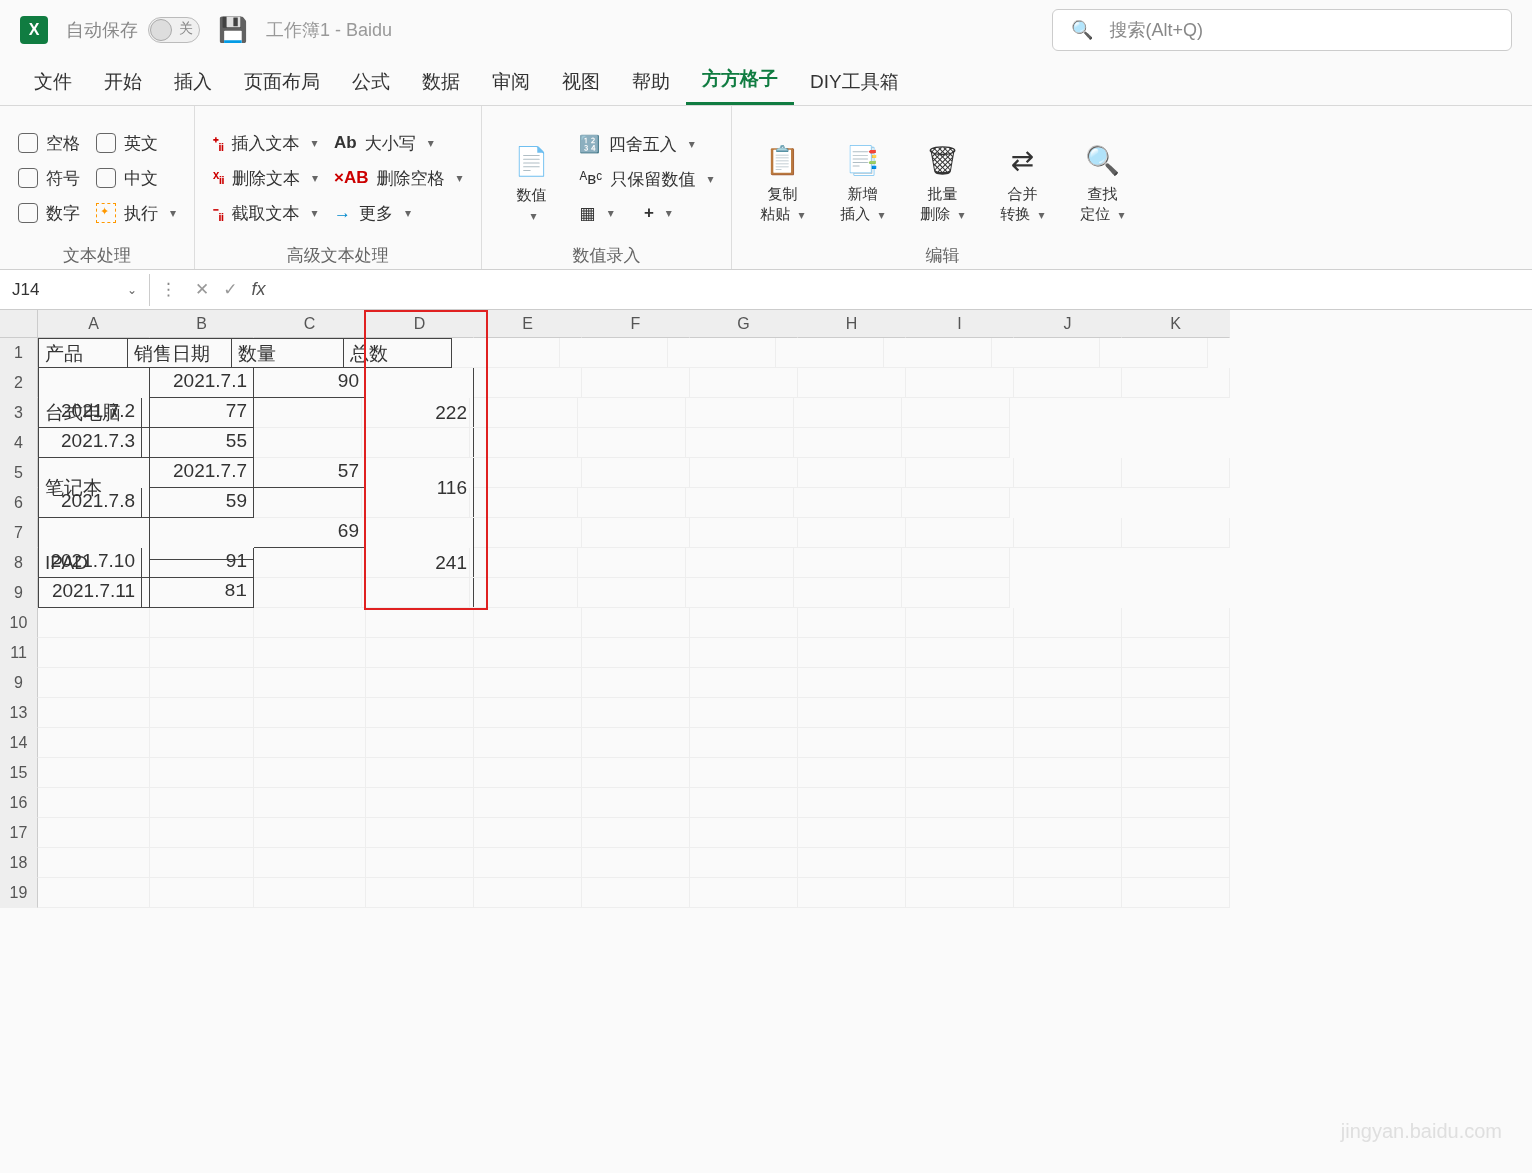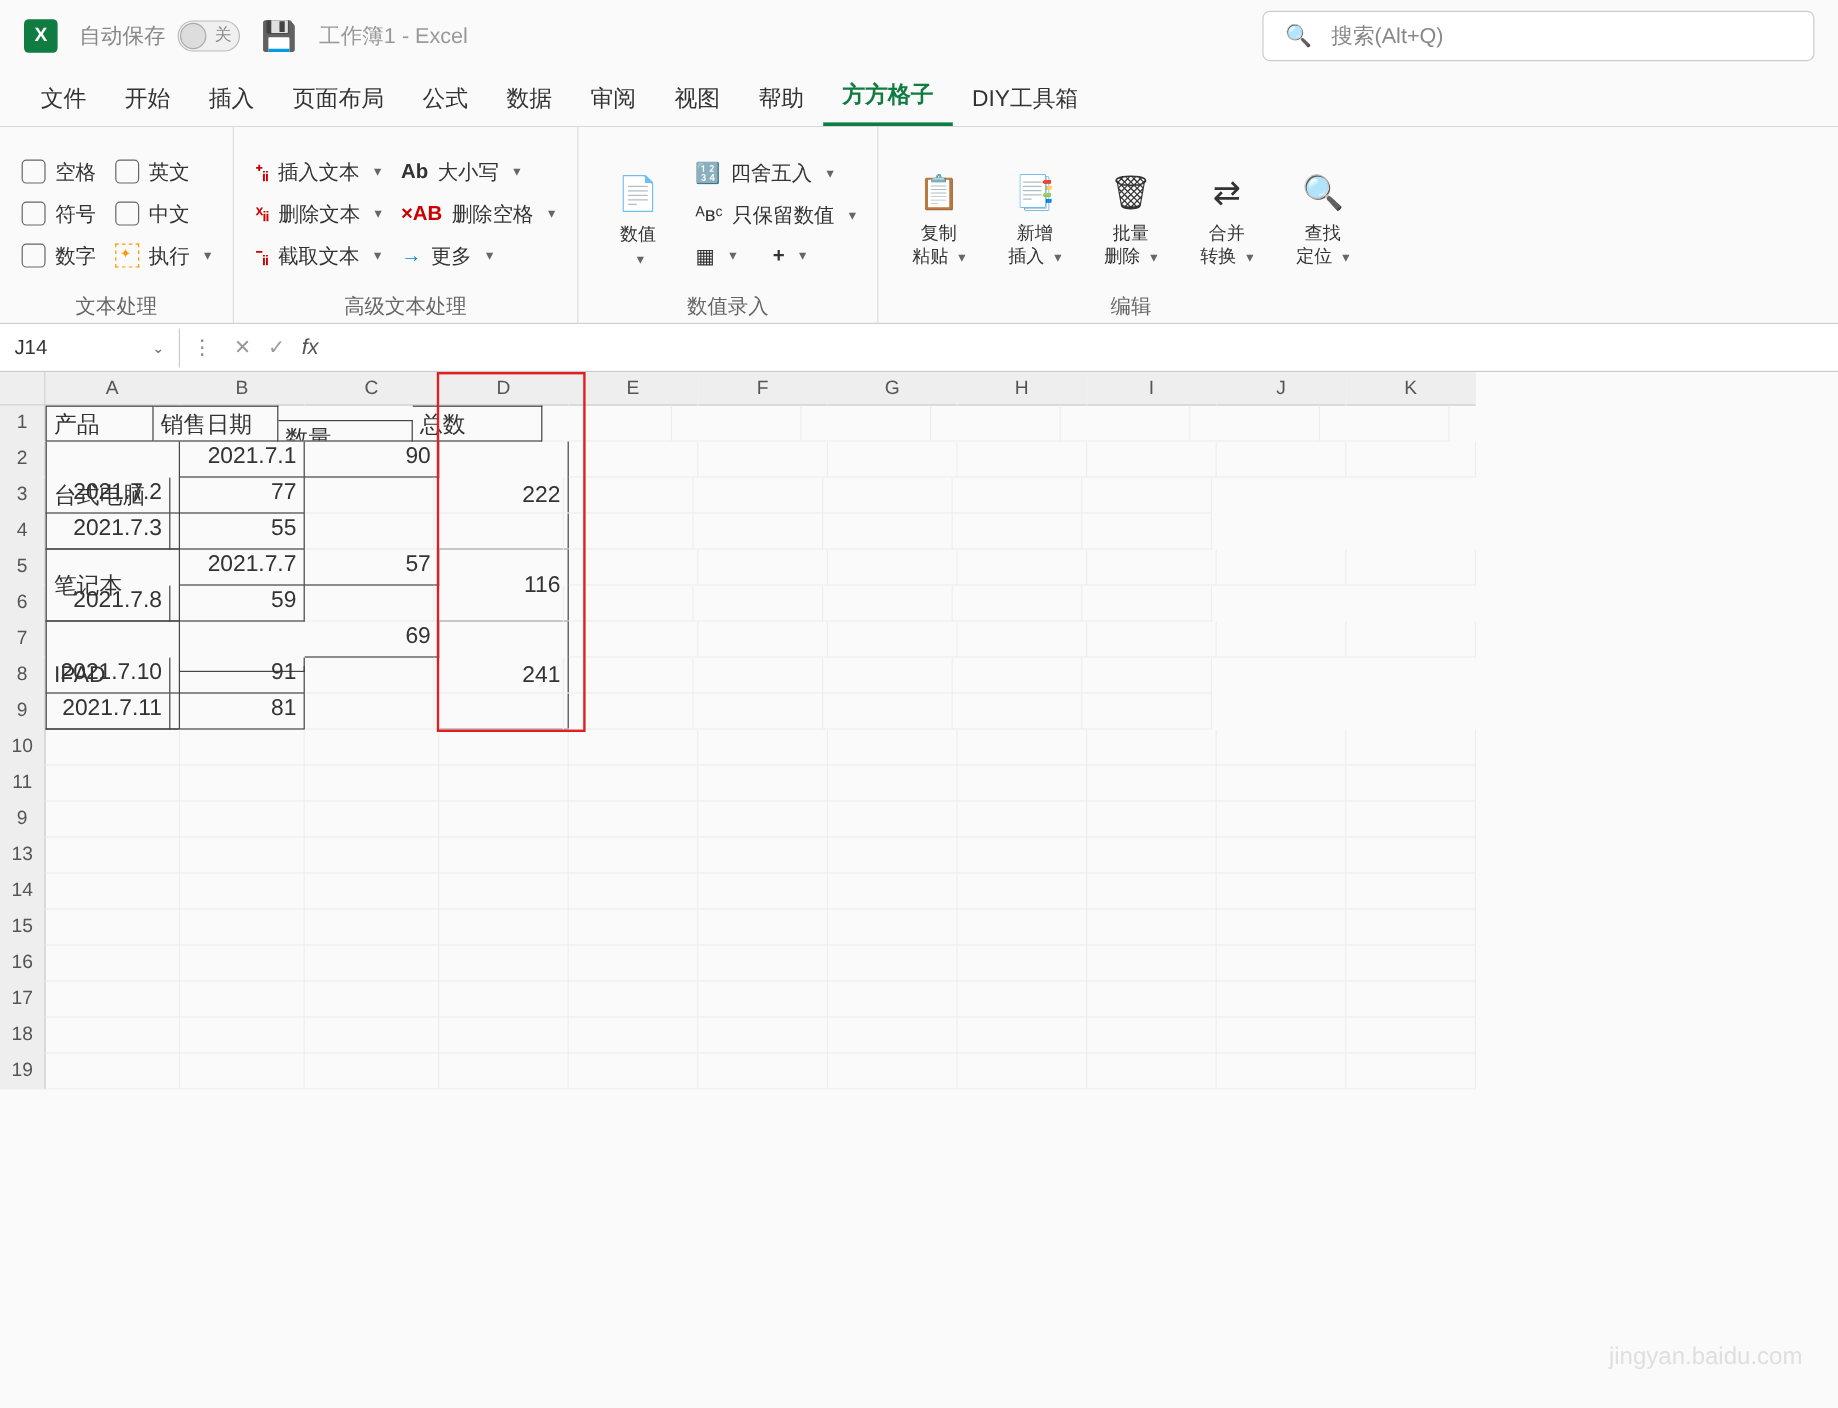--- a/index.html
+++ b/index.html
@@ -62,21 +62,21 @@
 <div class="titlebar">
   <div class="excel-logo">X</div>
   <div class="autosave">
     <span>自动保存</span>
     <span class="toggle">
       <span class="toggle-knob"></span>
       <span class="toggle-text">关</span>
     </span>
   </div>
   <span class="save-icon">💾</span>
-  <span class="doc-title">工作簿1 - Excel</span>
+  <span class="doc-title">工作簿1 - Baidu</span>
   <div class="searchbox">
     <span>🔍</span>
     <span>搜索(Alt+Q)</span>
   </div>
 </div>
 
 <div class="tabs" id="tabs">
     <div class="tab">文件</div>
     <div class="tab">开始</div>
     <div class="tab">插入</div>
@@ -211,21 +211,21 @@
         <div class="colhead" style="width: 108px;">G</div>
         <div class="colhead" style="width: 108px;">H</div>
         <div class="colhead" style="width: 108px;">I</div>
         <div class="colhead" style="width: 108px;">J</div>
         <div class="colhead" style="width: 108px;">K</div>
       </div>
     <div class="cells" id="cells">
         <div class="row">
           <div class="cell" style="width: 90px; border-width: 1px; border-style: solid; border-color: rgb(68, 68, 68);">产品</div>
           <div class="cell" style="width: 104px; border-right: 1px solid rgb(68, 68, 68); border-bottom: 1px solid rgb(68, 68, 68); border-top: 1px solid rgb(68, 68, 68);">销售日期</div>
-          <div class="cell" style="width: 112px; border-right: 1px solid rgb(68, 68, 68); border-bottom: 1px solid rgb(68, 68, 68); border-top: 1px solid rgb(68, 68, 68); margin-top: 12px;">数量</div>
+          <div class="cell" style="width: 112px; border-right: 1px solid rgb(68, 68, 68); border-bottom: 1px solid rgb(68, 68, 68); border-top: 1px solid rgb(68, 68, 68);">数量</div>
           <div class="cell" style="width: 108px; border-right: 1px solid rgb(68, 68, 68); border-bottom: 1px solid rgb(68, 68, 68); border-top: 1px solid rgb(68, 68, 68);">总数</div>
           <div class="cell" style="width: 108px;"></div>
           <div class="cell" style="width: 108px;"></div>
           <div class="cell" style="width: 108px;"></div>
           <div class="cell" style="width: 108px;"></div>
           <div class="cell" style="width: 108px;"></div>
           <div class="cell" style="width: 108px;"></div>
           <div class="cell" style="width: 108px;"></div>
         </div>
         <div class="row">
@@ -306,21 +306,21 @@
           <div class="cell" style="width: 108px;"></div>
           <div class="cell" style="width: 108px;"></div>
           <div class="cell" style="width: 108px;"></div>
           <div class="cell" style="width: 108px;"></div>
           <div class="cell" style="width: 108px;"></div>
           <div class="cell" style="width: 108px;"></div>
           <div class="cell" style="width: 108px;"></div>
         </div>
         <div class="row">
           <div class="cell" style="width: 104px; text-align: right; border-right: 1px solid rgb(68, 68, 68); border-bottom: 1px solid rgb(68, 68, 68);">2021.7.11</div>
-          <div class="cell" style="width: 112px; text-align: right; border-right: 1px solid rgb(68, 68, 68); border-bottom: 1px solid rgb(68, 68, 68);">81</div>
+          <div class="cell" style="width: 112px; text-align: right; border-right: 1px solid rgb(68, 68, 68); border-bottom: 1px solid rgb(68, 68, 68); font-family: Liberation Mono, monospace;">81</div>
           <div class="cell" style="width: 108px;"></div>
           <div class="cell" style="width: 108px;"></div>
           <div class="cell" style="width: 108px;"></div>
           <div class="cell" style="width: 108px;"></div>
           <div class="cell" style="width: 108px;"></div>
           <div class="cell" style="width: 108px;"></div>
           <div class="cell" style="width: 108px;"></div>
         </div>
         <div class="row">
           <div class="cell" style="width: 112px;"></div>

